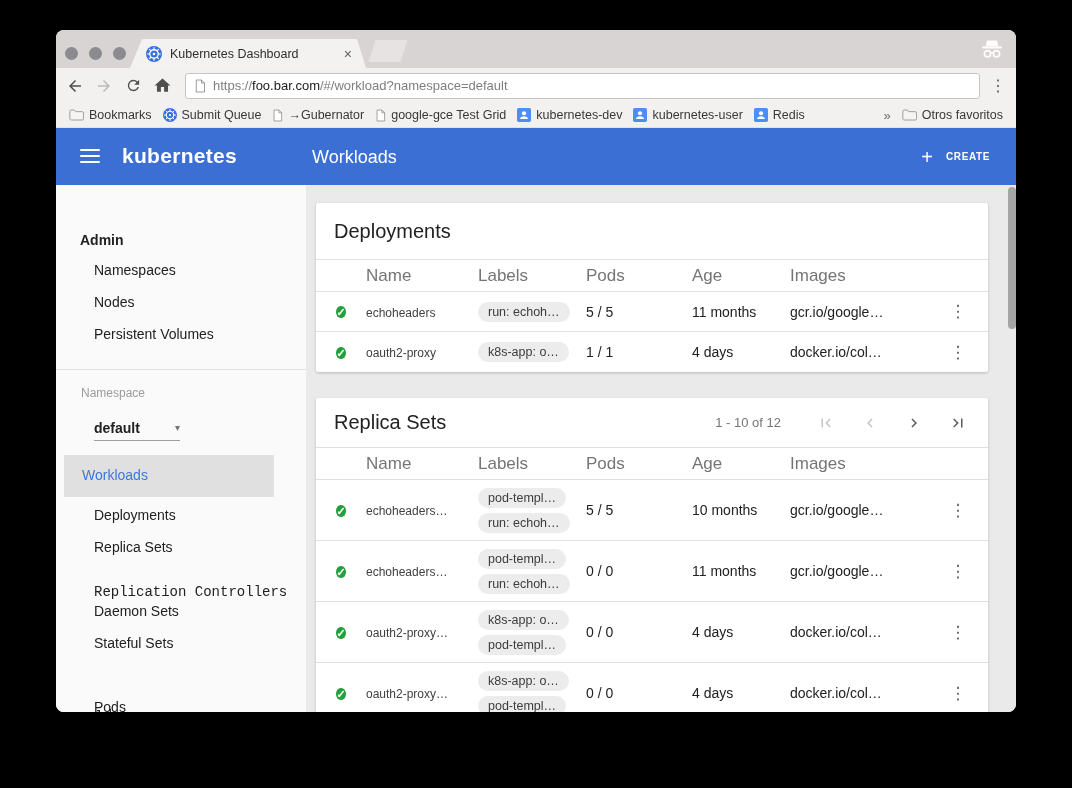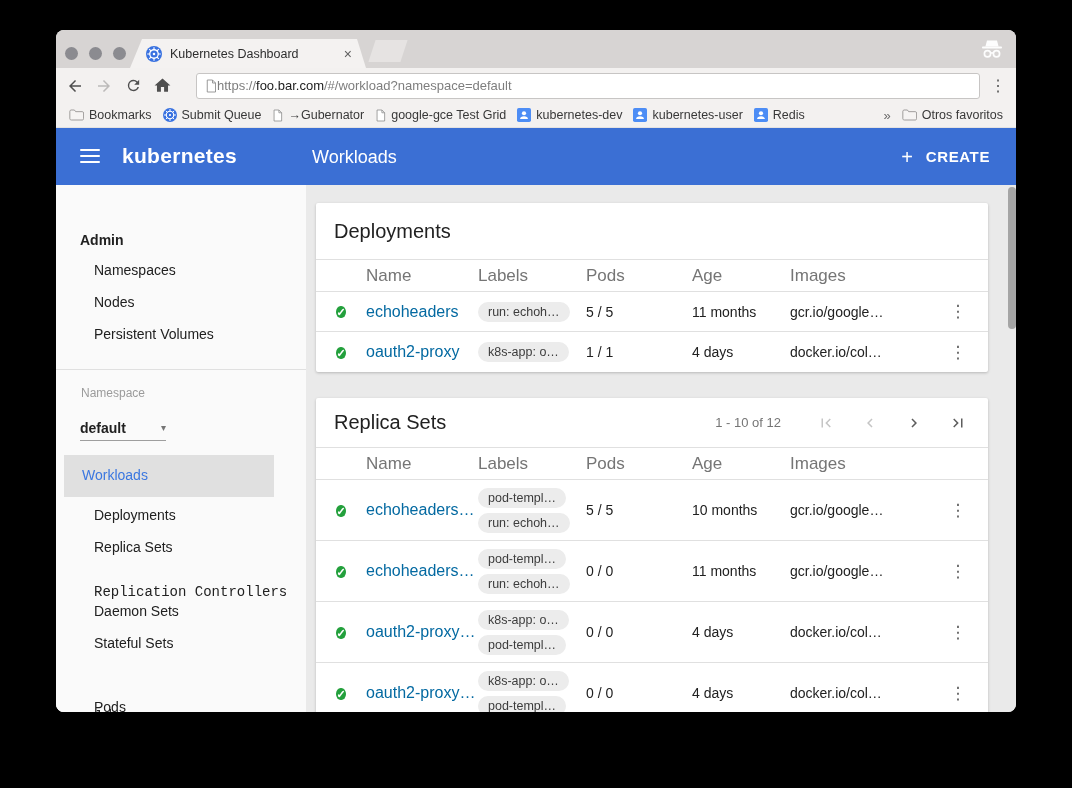--- a/index.html
+++ b/index.html
@@ -15,50 +15,50 @@
          clip-path:polygon(0 100%, 12px 0, calc(100% - 9px) 0, 100% 100%);
          display:flex; align-items:center; padding:0 14px 0 16px;justify-content:flex-end; }
   .tab-title { font-size:12.5px; color:#2e2e2e; margin-left:8px; white-space:nowrap; }
   .tab-close { margin-left:auto; color:#5f5f5f; font-size:14px; line-height:14px; cursor:default; }
   .newtab { position:absolute; left:316px; top:10px; width:32px; height:22px; background:#e6e3e2; transform:skewX(-18deg); }
   .incognito { position:absolute; right:12px; top:9px; }
 
   .toolbar { height:35px; background:#f3f1f0; display:flex; align-items:center; padding:0 9px; gap:9px; }
   .navbtn { width:20px; height:20px; display:flex; align-items:center; justify-content:center; }
   .urlfield { flex:1; height:26px; background:#fff; border:1px solid #c7c5c4; border-radius:3px;
-              display:flex; align-items:center; padding:0 8px; gap:0; margin-left:15px; }
+              display:flex; align-items:center; padding:0 8px; gap:7px; margin-left:4px; }
   .url { font-size:13px; white-space:nowrap; overflow:hidden; }
   .url .dim { color:#7e7e7e; } .url .host { color:#1b1b1b; }
   .chrome-menu { width:18px; text-align:center; color:#5a5a5a; font-size:16px; }
 
   .bookmarks { height:25px; background:#f3f1f0; display:flex; align-items:center; padding:0 13px; gap:11px;
                font-size:12.5px; color:#383838; border-bottom:1px solid #e4e2e1; }
   .bm { display:flex; align-items:center; gap:5px; white-space:nowrap; }
   .bm-spacer { flex:1; }
   .bm-overflow { color:#6b6b6b; font-size:13px; }
 
   
   .appbar { position:relative; height:57px; background:#3b6fd4; }
   .hamburger { position:absolute; left:24px; top:21px; width:20px; }
   .hamburger span { display:block; height:2px; background:#fff; margin-bottom:4px; border-radius:1px; }
   .logo { position:absolute; left:66px; top:16px; color:#fff; font-size:21px; font-weight:bold; letter-spacing:.3px; }
   .page-title { position:absolute; left:256px; top:19px; color:#fff; font-size:18px; }
   .create { position:absolute; right:26px; top:0; height:57px; display:flex; align-items:center; gap:13px; color:#fff; }
   .create .plus { font-size:20px; font-weight:normal; line-height:20px; }
-  .create .lbl { font-size:15px; font-weight:bold; letter-spacing:.6px; }
+  .create .lbl { font-size:10px; font-weight:bold; letter-spacing:.6px; }
 
   
   .content { position:absolute; top:155px; left:0; right:0; bottom:0; background:#eaeaea; }
   .sidebar { position:absolute; left:0; top:0; bottom:0; width:250px; background:#fafafa; }
   .s-item { position:absolute; font-size:14px; color:#212121; white-space:nowrap;text-align:right; }
   .s-admin { top:47px; left:24px; font-weight:bold; }
   .s-sub { left:38px; line-height:18px; }
   .s-divider { position:absolute; top:184px; left:0; right:0; height:1px; background:#e0e0e0; }
   .s-nslabel { position:absolute; top:201px; left:25px; font-size:12px; color:#9b9b9b; }
-  .s-select { position:absolute; top:230px; left:24px; width:86px; height:26px; display:flex;
+  .s-select { position:absolute; top:230px; left:38px; width:86px; height:26px; display:flex;
               align-items:center; justify-content:space-between; border-bottom:1px solid #9e9e9e; }
   .s-select .val { font-size:14px; font-weight:bold; color:#212121; }
   .s-select .caret { font-size:10px; color:#757575; }
   .s-active { position:absolute; top:270px; left:8px; width:210px; height:42px; background:#e0e0e0; }
   .s-active span { display:block; margin:12px 0 0 18px; font-size:14px; color:#3b77e0; }
 
   .main { position:absolute; left:250px; right:8px; top:0; bottom:0; overflow:hidden; }
   .card { position:absolute; left:10px; width:672px; background:#fff; border-radius:2px;
           box-shadow:0 1px 3px rgba(0,0,0,.22); }
   .card1 { top:18px; }
@@ -72,21 +72,21 @@
 
   .trow { display:grid; grid-template-columns:50px 112px 108px 106px 98px 1fr 60px; align-items:center; }
   .thead { height:32px; border-bottom:1px solid #e0e0e0; }
   .thead div { font-size:17px; color:#757575; }
   .row { border-bottom:1px solid #e0e0e0; }
   .card1 .row { height:40px; } .card1 .row:last-child { border-bottom:none; }
   .card2 .row { height:61px; }
   .cell-check { justify-self:center; }
   .check { width:17px; height:17px; border-radius:50%; background:#23a03c; color:#fff; font-size:11px;
            font-weight:bold; line-height:17px; text-align:center; }
-  .name a { font-size:16px; color:#0369a1; text-decoration:none; white-space:nowrap; }
+  .name a { font-size:12px; color:#404040; text-decoration:none; white-space:nowrap; }
   .labels { display:flex; flex-direction:column; align-items:flex-start; gap:5px; }
   .chip { background:#ececec; border-radius:12px; padding:3px 10px; font-size:12.5px; color:#3c3c3c; white-space:nowrap; }
   .txt { font-size:14px; color:#212121; white-space:nowrap; }
   .rowmenu { justify-self:center; color:#616161; font-size:17px; line-height:17px; cursor:default; }
 
   .scrollbar { position:absolute; right:0; top:0; bottom:0; width:8px; }
   .thumb { position:absolute; top:2px; left:0; width:8px; height:142px; background:#a5a5a5; border-radius:4px; }
 
   svg { display:block; }
 </style>

